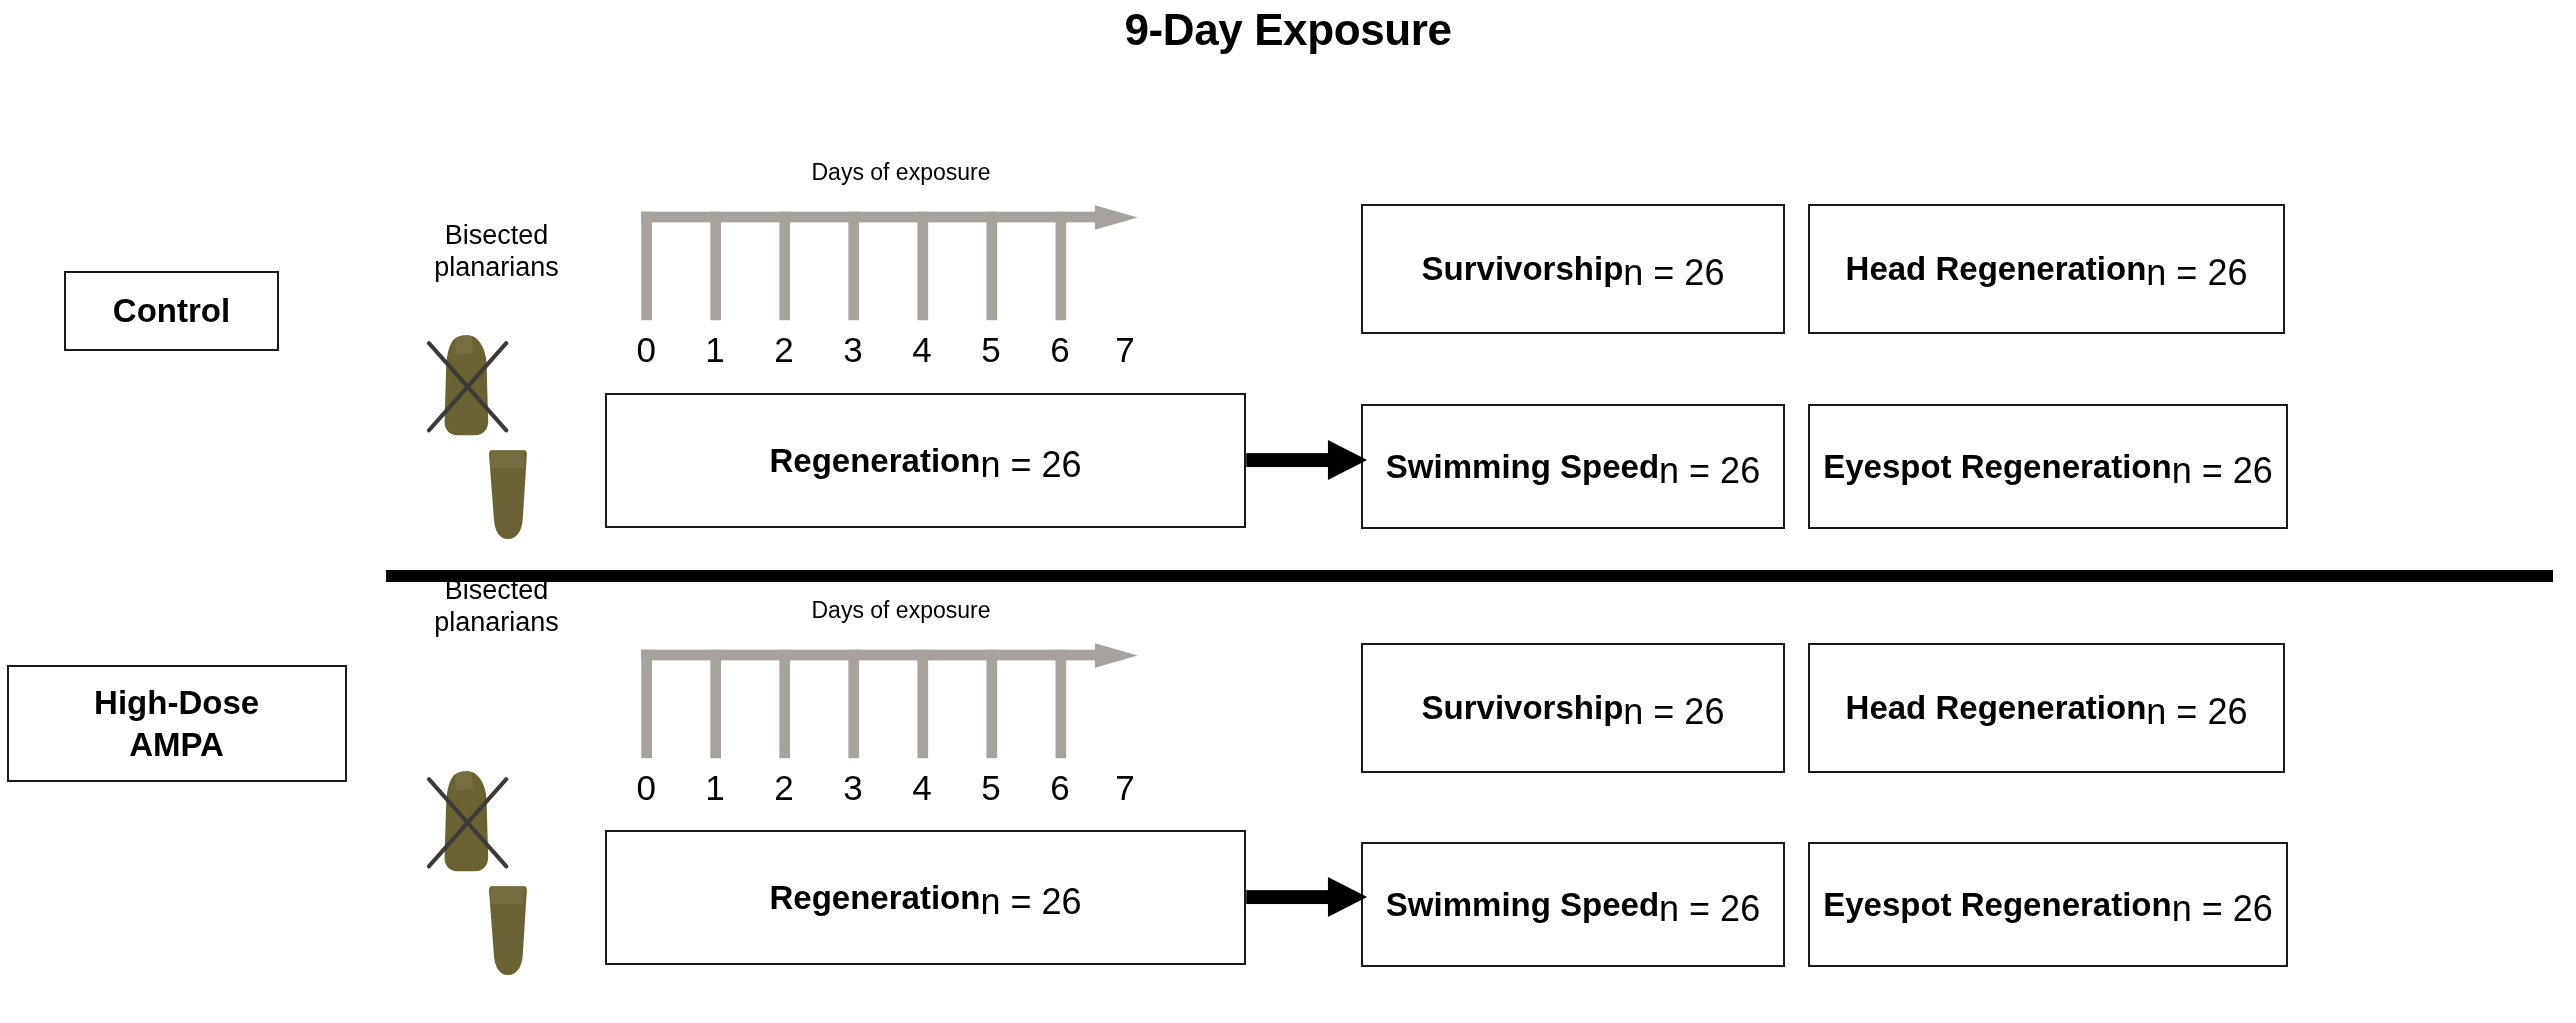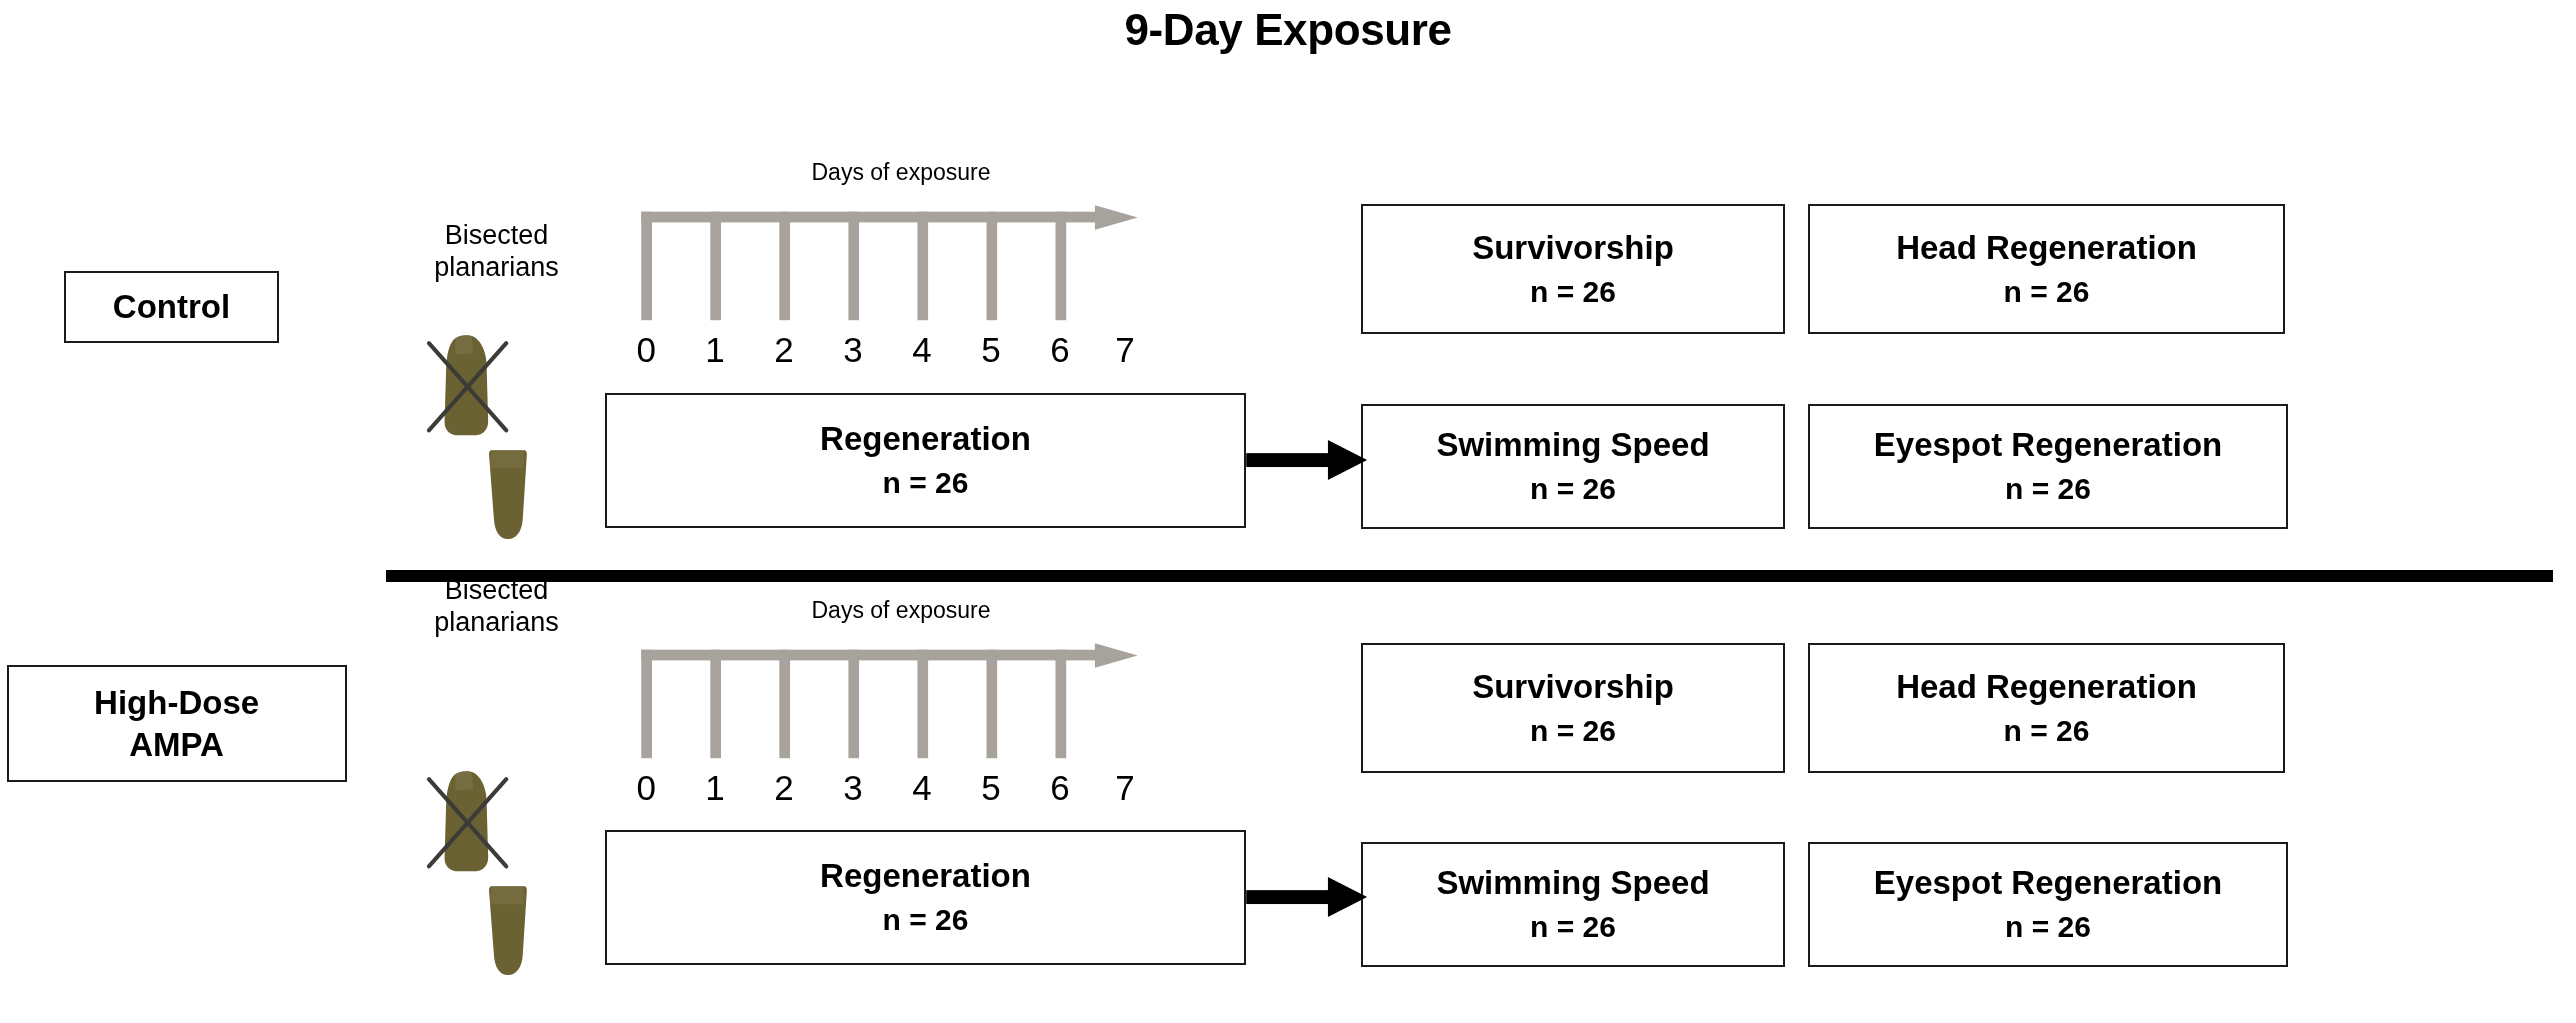--- a/index.html
+++ b/index.html
@@ -35,21 +35,21 @@
     background: #ffffff;
     display: flex;
     align-items: center;
     justify-content: center;
     text-align: center;
     font-weight: bold;
     font-size: 33px;
     line-height: 1.25;
     box-sizing: border-box;
   }
-  .group-box-control { left: 64px;  top: 271px; width: 215px; height: 72px; align-items: center; }
+  .group-box-control { left: 64px;  top: 271px; width: 215px; height: 80px; align-items: center; }
   .group-box-ampa    { left: 6.6px;   top: 665px; width: 340px; height: 117px; }
 
   
   .bisected-label {
     position: absolute;
     text-align: center;
     font-size: 27px;
     line-height: 1.18;
     width: 263px;
   }
@@ -94,35 +94,34 @@
     transform: translateX(-50%);
   }
 
   
   .flow-box {
     position: absolute;
     border: 2.5px solid #1a1a1a;
     background: #ffffff;
     box-sizing: border-box;
     display: flex;
-    flex-direction: column;
+    flex-direction: row;
     align-items: center;
     justify-content: center;
     text-align: center;
   }
   .flow-box .bx-title {
     font-weight: bold;
     font-size: 33px;
     line-height: 1.15;
   }
   .flow-box .bx-n {
-    font-size: 30px;
+    font-size: 36px;
     line-height: 1.15;
     margin-top: 8.2px;
-    font-weight: bold;
   }
 
   .box-regen-top    { left: 605px;  top: 393px;  width: 641px; height: 135px; }
   .box-regen-bottom { left: 605px;  top: 830px; width: 641px; height: 135px; }
 
   .box-surv-top     { left: 1361px; top: 204px;  width: 424px; height: 130px; }
   .box-head-top     { left: 1808px; top: 204px;  width: 477px; height: 130px; }
   .box-swim-top     { left: 1361px; top: 404px;  width: 424px; height: 125px; }
   .box-eye-top      { left: 1808px; top: 404px;  width: 480px; height: 125px; }
 

